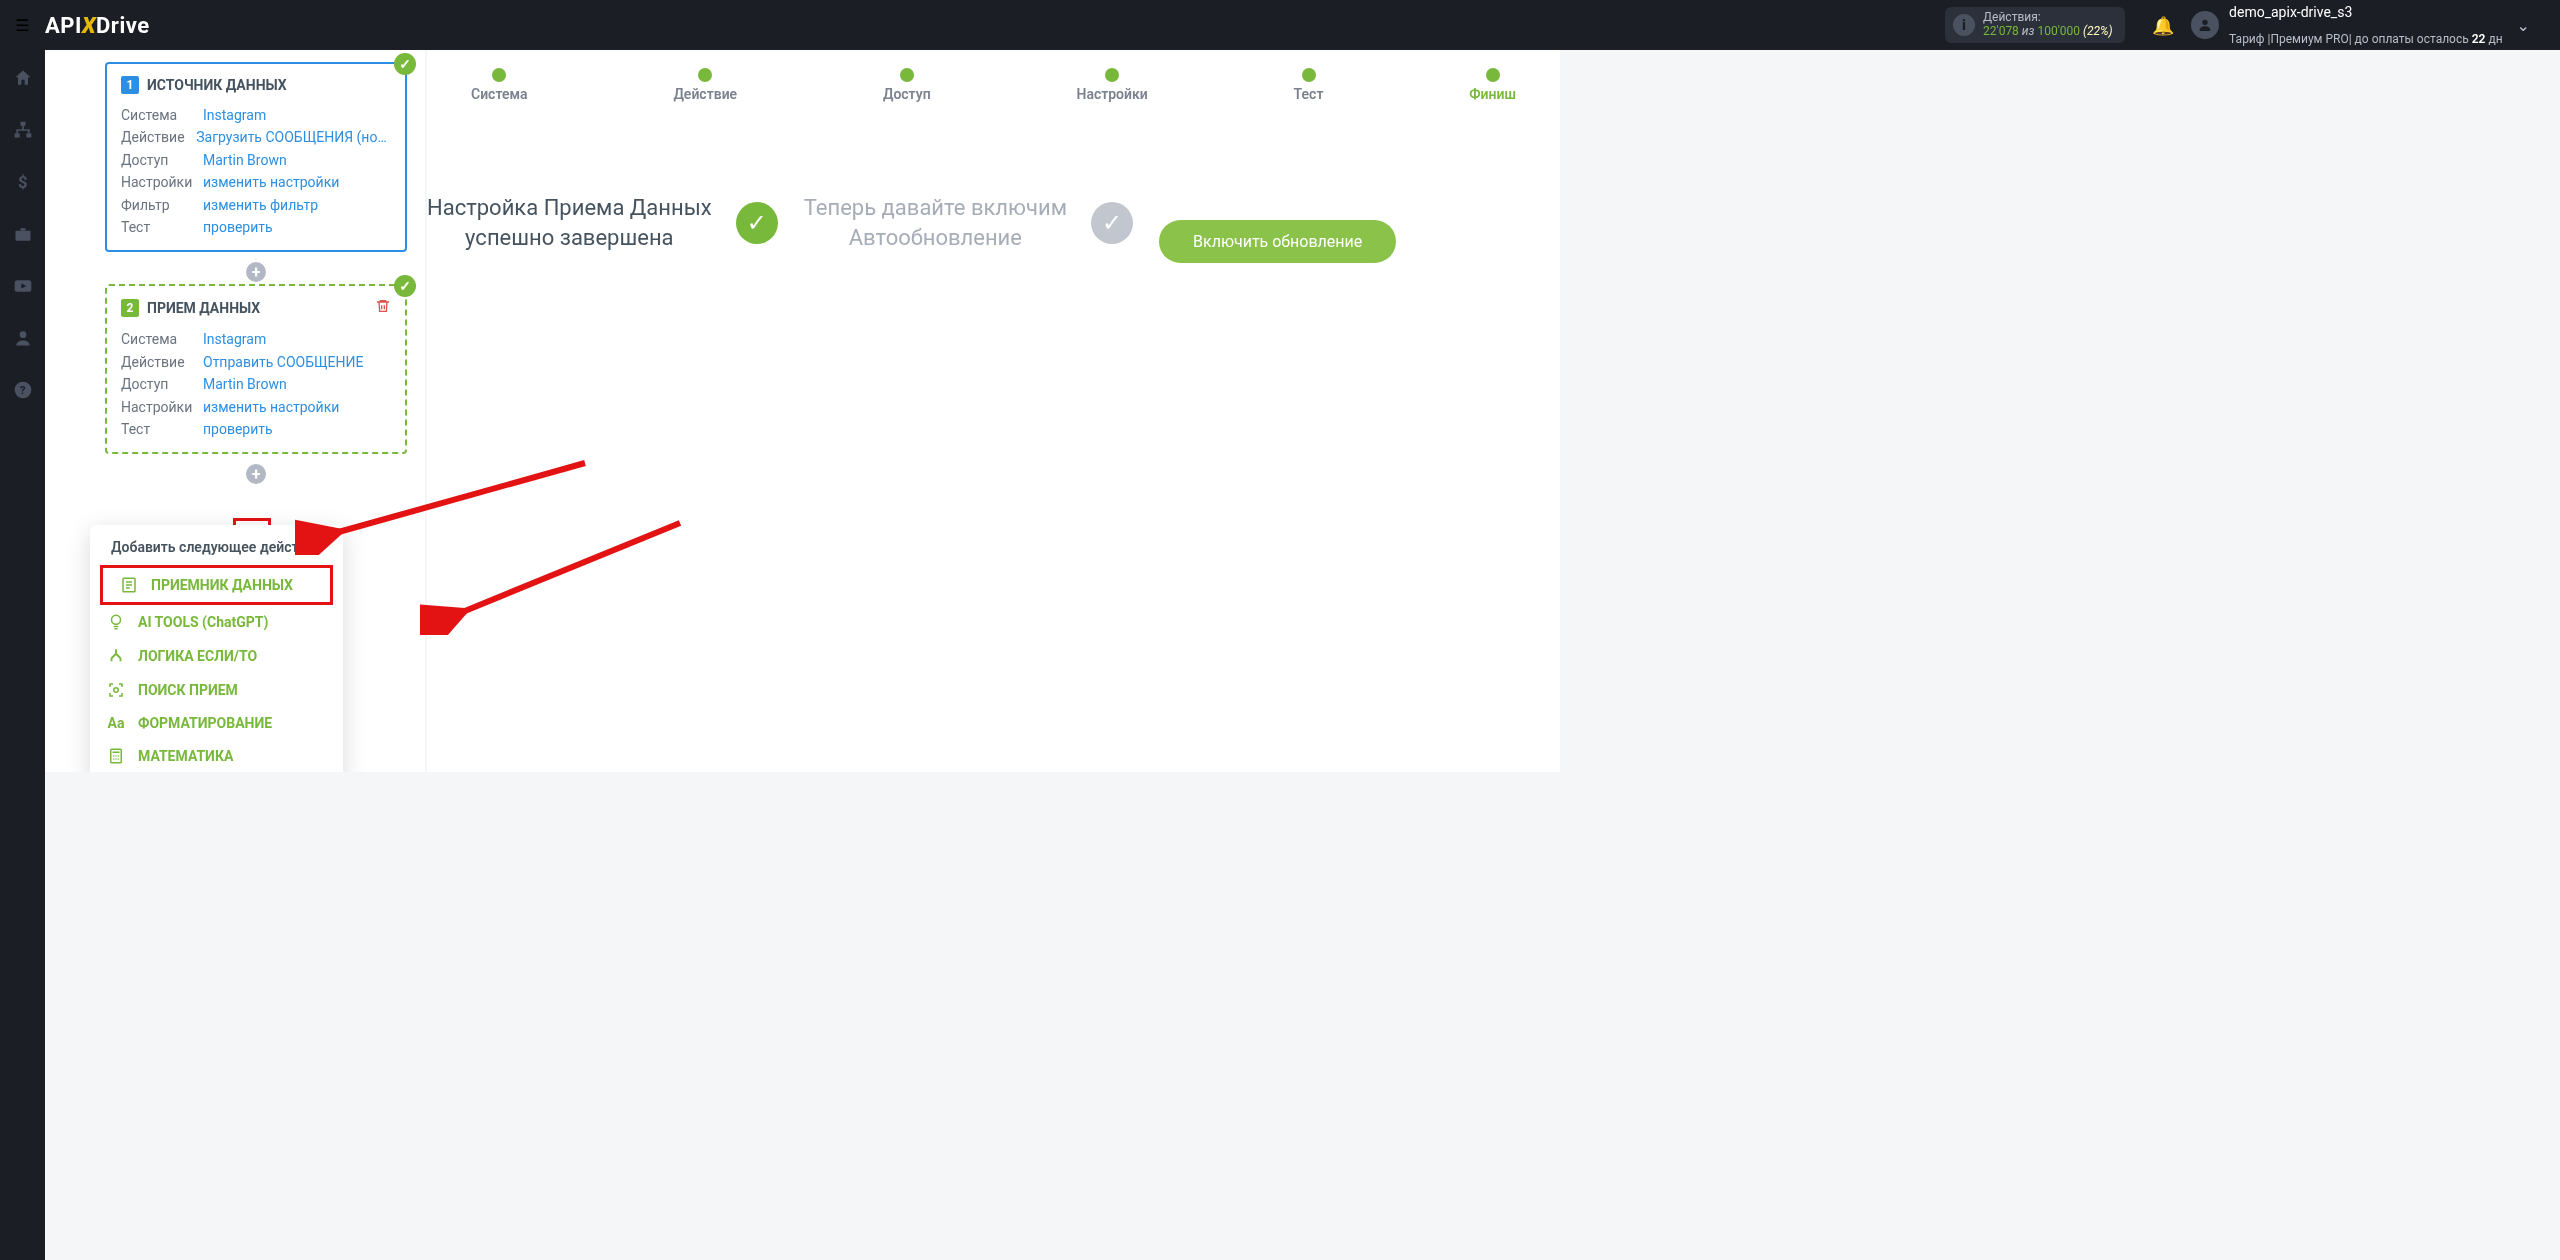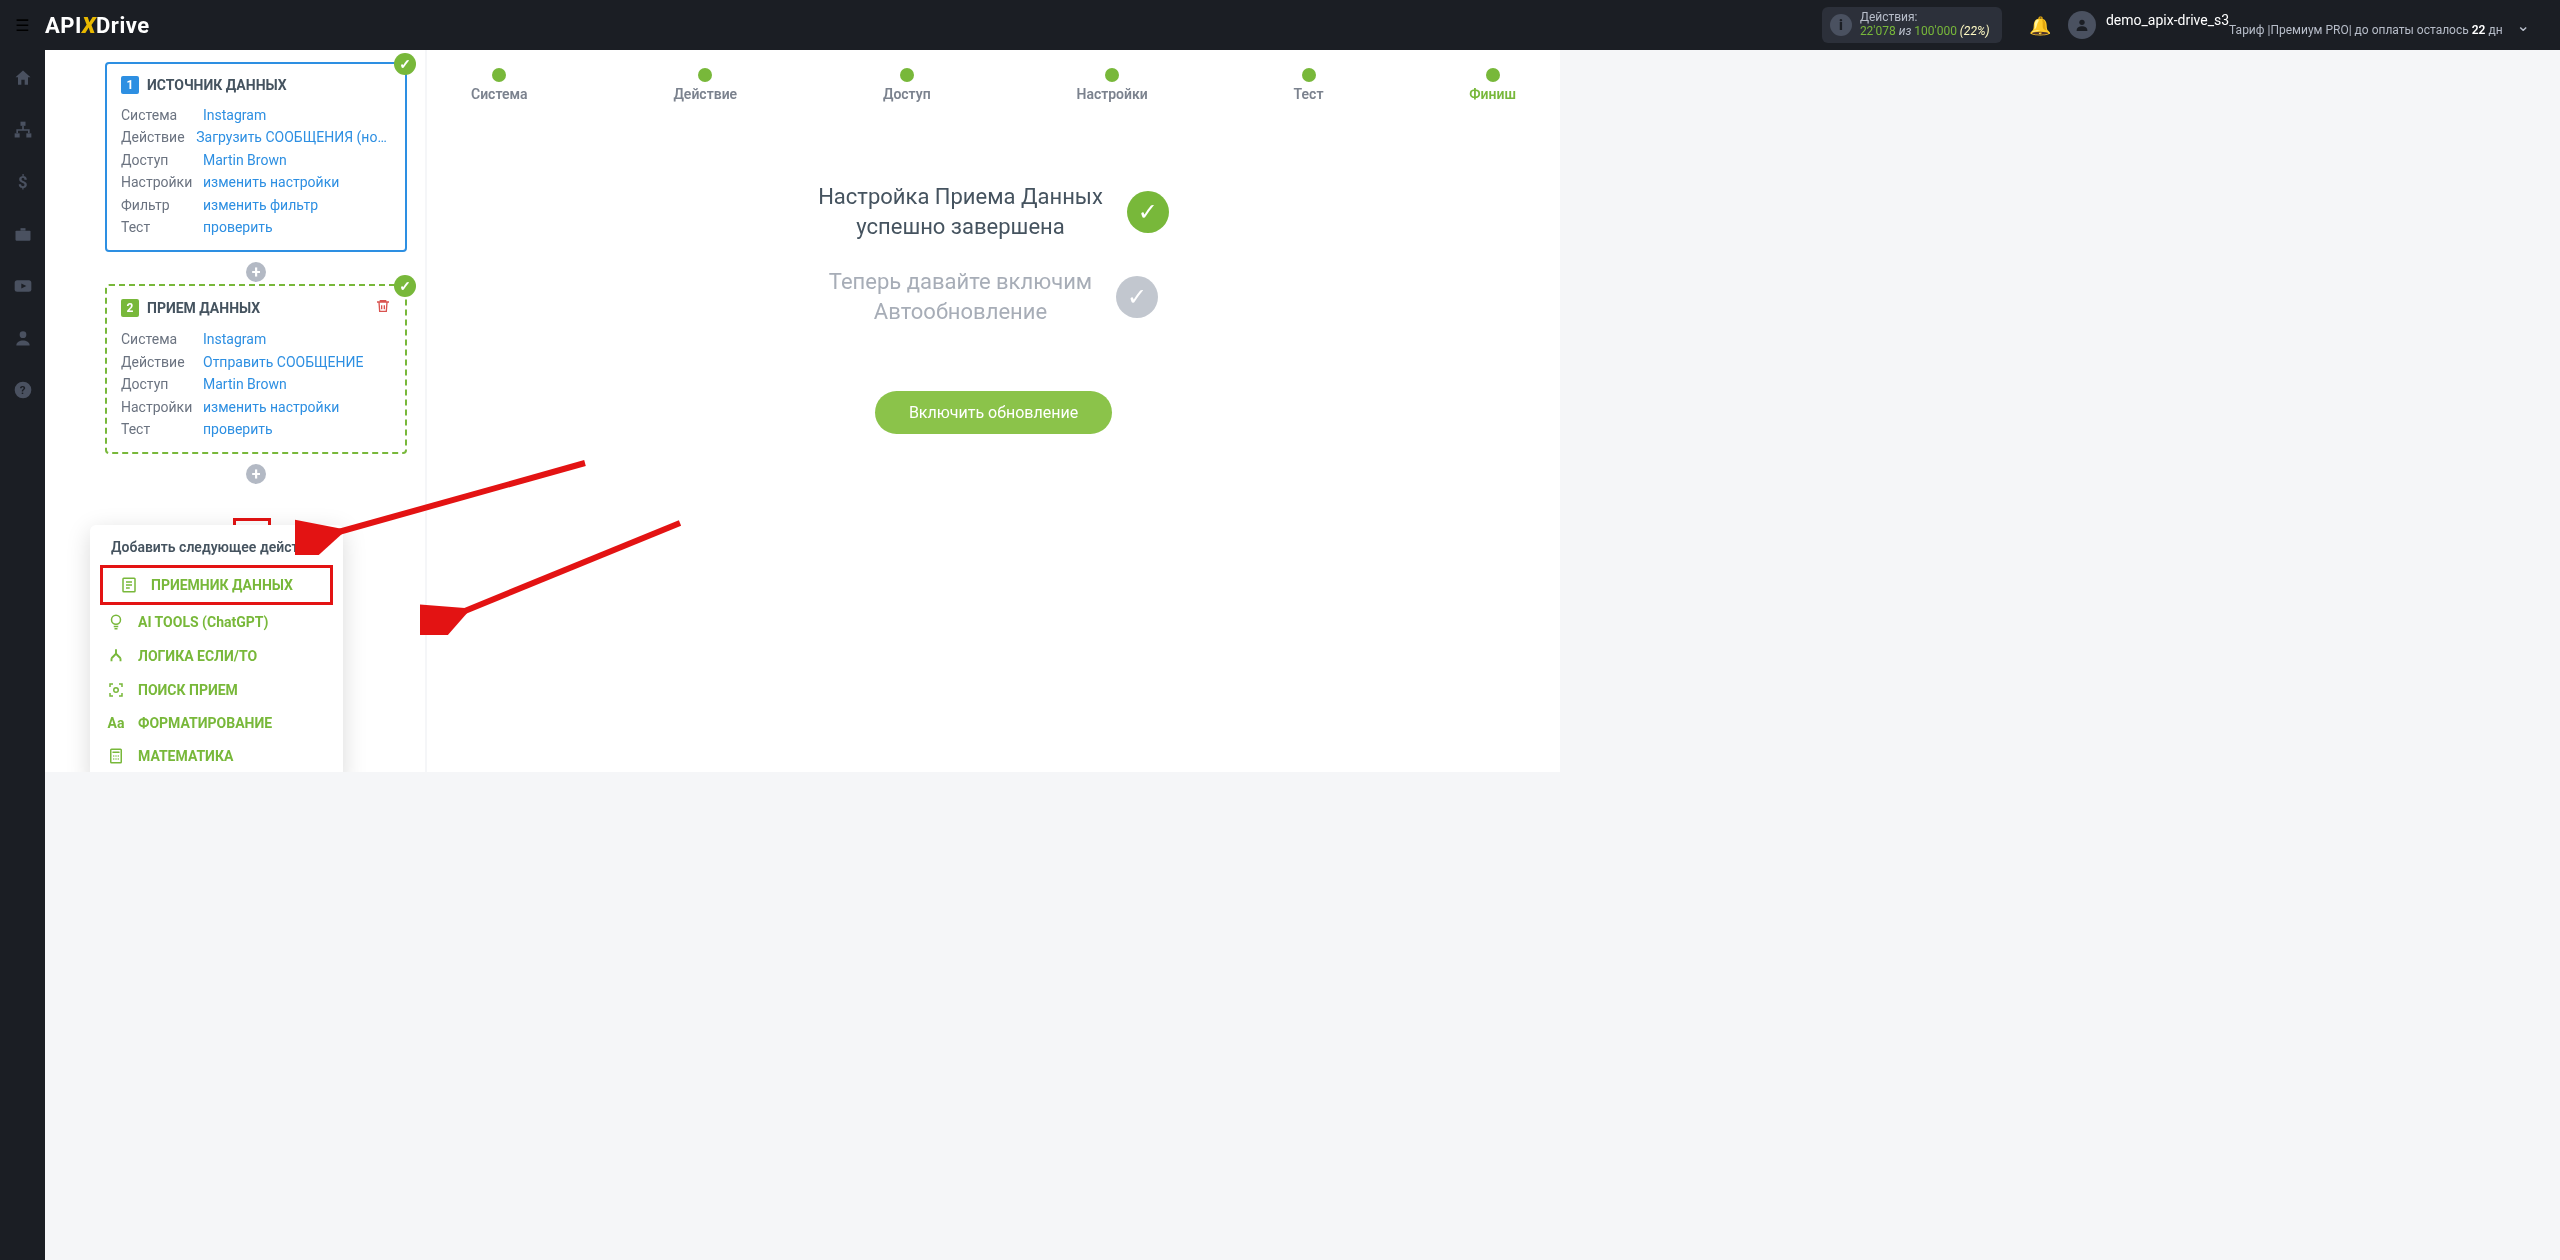--- a/index.html
+++ b/index.html
@@ -21,21 +21,21 @@
 .actions-badge .txt { display:flex; flex-direction:column; line-height:1.15; }
 .actions-badge .lbl { color:#b7bdc9; font-size:12px; }
 .actions-badge .val { font-size:12px; }
 .actions-badge .used { color:#78b83a; }
 .actions-badge .of { color:#b7bdc9; font-style:italic; }
 .actions-badge .total { color:#78b83a; }
 .actions-badge .pct { color:#fef9c3; font-style:italic; }
 .bell { color:#d7d9de; font-size:18px; margin: 0 16px; cursor:pointer; }
 .user-block { display:flex; align-items:center; gap:10px; padding-right: 30px; cursor:pointer; }
 .avatar-ic { width:28px; height:28px; border-radius:50%; background:#4a5160; display:flex; align-items:center; justify-content:center; color:#1b1e24; }
-.user-txt { display:flex; flex-direction:row; line-height:1.2; }
+.user-txt { display:flex; flex-direction:column; line-height:1.2; }
 .user-name { color:#fff; font-size:14px; }
 .tariff { color:#b7bdc9; font-size:12px;margin-top:11px; }
 .tariff b { color:#fff; font-weight:600; }
 .chev { color:#b7bdc9; margin-left: 4px; }
 
 .main { margin-top:50px; margin-left:45px; flex:1; display:flex; position:relative; }
 .left-col { width: 380px; background:#fff; padding: 12px 18px 18px 60px; position:relative; }
 .right-col { flex:1; background:#fff; margin-left: 2px; position:relative; }
 
 .card { border-radius:4px; padding: 12px 14px; margin-bottom: 8px; position:relative; }
@@ -62,21 +62,21 @@
 .red-box-plus { position:absolute; top:468px; left: 188px; width:38px; height:34px; border:3px solid #e31313; z-index:40; pointer-events:none; }
 
 .arrow1 { position:absolute; top: 405px; left: 250px; z-index:60; pointer-events:none; }
 .arrow2 { position:absolute; top: 465px; left: 375px; z-index:60; pointer-events:none; }
 
 .steps { display:flex; justify-content:space-between; padding: 18px 44px 0; }
 .step { display:flex; flex-direction:column; align-items:center; gap:4px; font-size:14px; color:#7b828e; font-weight:600; }
 .step .dot { width:14px; height:14px; border-radius:50%; background:#78b83a; }
 .step.active { color:#78b83a; }
 
-.center-block { display:flex; flex-direction:column; align-items:center; margin-top: 80px; gap: 26px; }
+.center-block { display:flex; align-items:center; margin-top: 80px; gap: 26px; }
 .status-row { display:flex; align-items:center; gap: 24px; }
 .status-txt { text-align:center; font-size:22px; color:#45535f; line-height:1.35; }
 .status-txt.gray { color:#a7adb7; }
 .big-check { width:42px; height:42px; border-radius:50%; display:flex; align-items:center; justify-content:center; font-size:24px; color:#fff; }
 .big-check.green { background:#78b83a; }
 .big-check.gray { background:#c2c7cf; }
 .enable-btn { margin-top: 38px; background:#8bc34a; color:#fff; border:none; border-radius:22px; padding: 12px 34px; font-size:16px; cursor:pointer; }
 </style>
 </head>
 <body>

